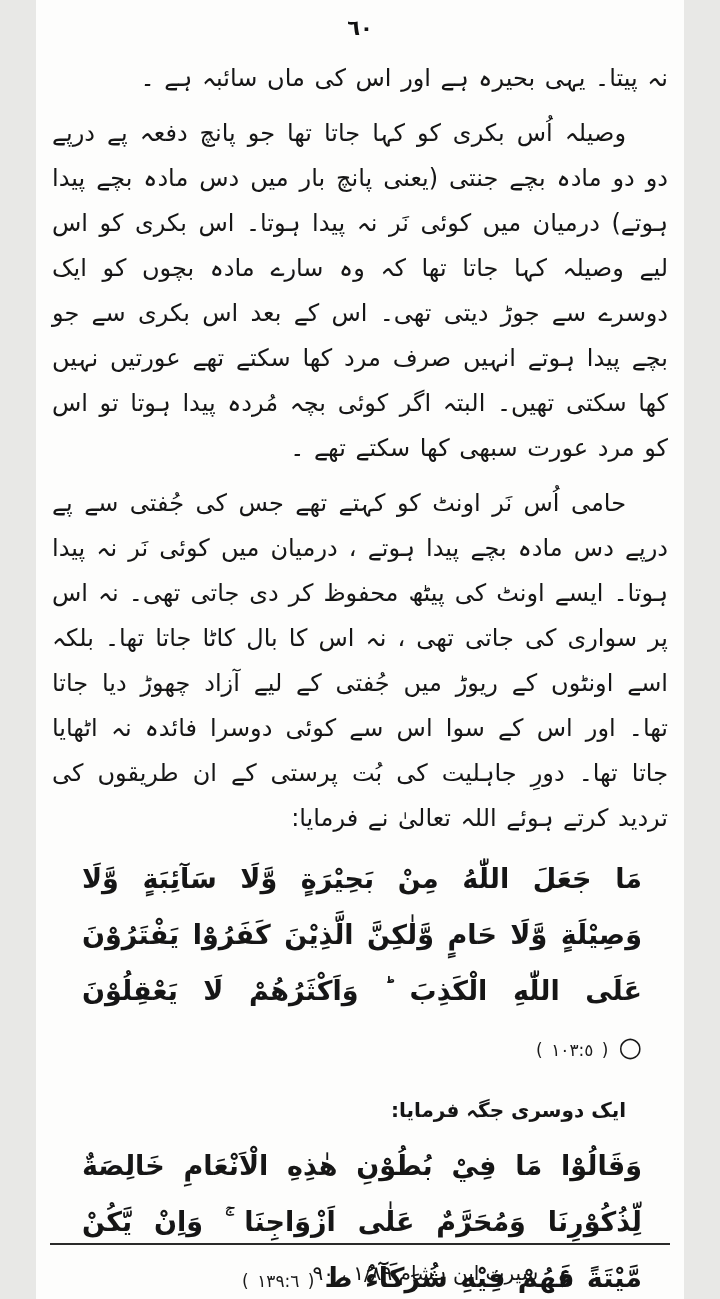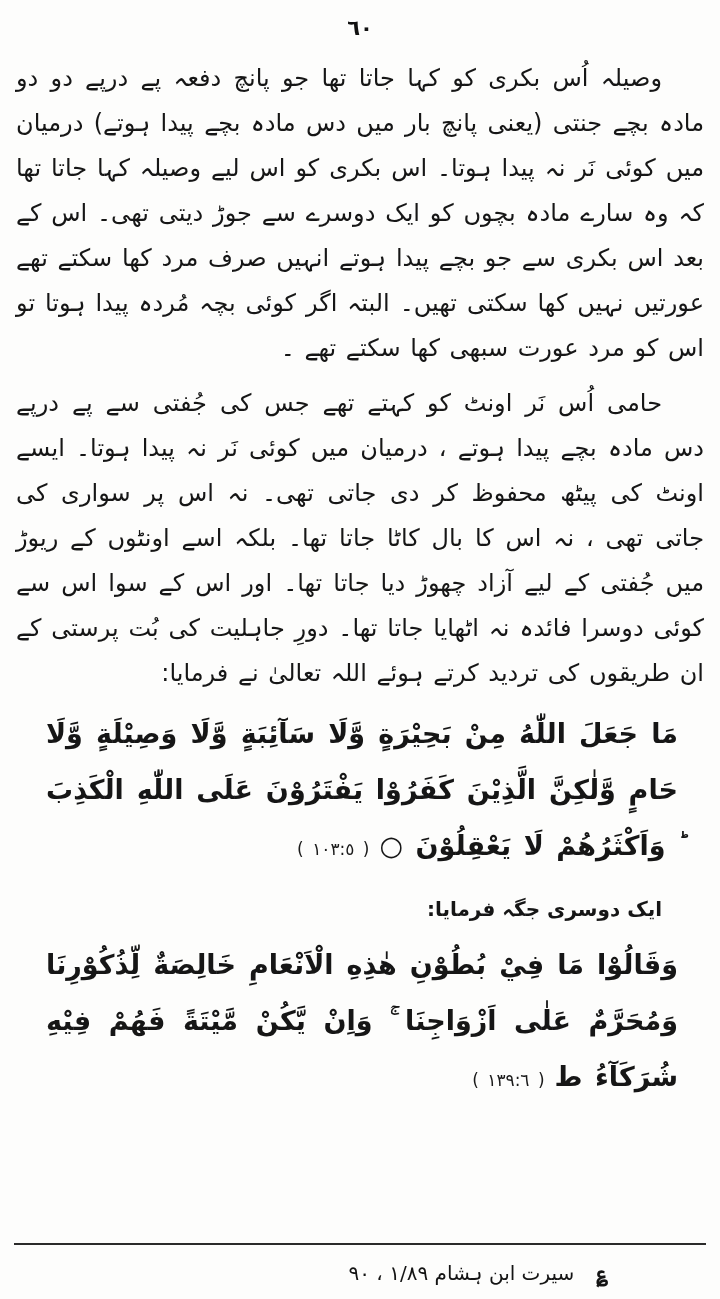--- a/index.html
+++ b/index.html
@@ -1,18 +1,18 @@
 <!DOCTYPE html>
 <html lang="ur" dir="rtl"><head>
 <meta charset="utf-8">
 <style>
   html,body{margin:0;padding:0;background:#e8e8e6;}
   .page{
     position:relative;
-    width:720px;height:1299px;
+    width:648px;height:1299px;
     margin:0 auto;
     background:#fdfdfc;
     overflow:hidden;
     direction:rtl;
     font-family:"DejaVu Sans", sans-serif;
     color:#161616;
   }
   .page-number{
     text-align:center;
     padding-top:16px;
@@ -86,20 +86,21 @@
 </style>
 </head>
 <body>
 
 <div class="page">
 
   <div class="page-number">٦٠</div>
 
   <div class="content">
 
+    <p class="u-para short">نہ پیتا۔ یہی بحیرہ ہے  اور اس کی ماں سائبہ ہے ۔</p>
 
     <p class="u-para indent">وصیلہ اُس بکری کو کہا جاتا تھا جو پانچ دفعہ پے درپے دو دو مادہ بچے جنتی  (یعنی پانچ بار میں دس مادہ بچے پیدا ہوتے) درمیان میں کوئی نَر نہ پیدا ہوتا۔ اس بکری کو اس لیے وصیلہ کہا جاتا تھا کہ وہ سارے مادہ بچوں کو ایک دوسرے سے جوڑ دیتی تھی۔ اس کے بعد اس بکری سے جو بچے پیدا ہوتے انہیں صرف مرد کھا سکتے تھے عورتیں نہیں کھا سکتی تھیں۔ البتہ اگر کوئی بچہ مُردہ پیدا ہوتا تو اس کو مرد عورت سبھی کھا سکتے تھے ۔</p>
 
     <p class="u-para indent">حامی اُس نَر اونٹ کو کہتے تھے جس کی جُفتی سے پے درپے دس مادہ بچے پیدا ہوتے ، درمیان میں کوئی نَر نہ پیدا ہوتا۔ ایسے اونٹ کی پیٹھ محفوظ کر دی جاتی تھی۔ نہ اس پر سواری کی جاتی تھی ، نہ اس کا بال کاٹا جاتا تھا۔ بلکہ اسے اونٹوں کے ریوڑ میں جُفتی کے لیے آزاد چھوڑ دیا جاتا تھا۔ اور اس کے سوا اس سے کوئی دوسرا فائدہ نہ اٹھایا جاتا تھا۔ دورِ جاہلیت کی بُت پرستی کے ان طریقوں کی تردید کرتے ہوئے اللہ تعالیٰ نے فرمایا:</p>
 
     <p class="quran"><span>مَا جَعَلَ اللّٰهُ مِنْ بَحِيْرَةٍ وَّلَا سَآئِبَةٍ وَّلَا وَصِيْلَةٍ وَّلَا حَامٍ وَّلٰكِنَّ الَّذِيْنَ كَفَرُوْا يَفْتَرُوْنَ عَلَى اللّٰهِ الْكَذِبَ ؕ وَاَكْثَرُهُمْ لَا يَعْقِلُوْنَ ○</span><span class="ref">( ١٠٣:٥ )</span></p>
 
 
     <p class="interlude">ایک دوسری جگہ فرمایا:</p>
 

